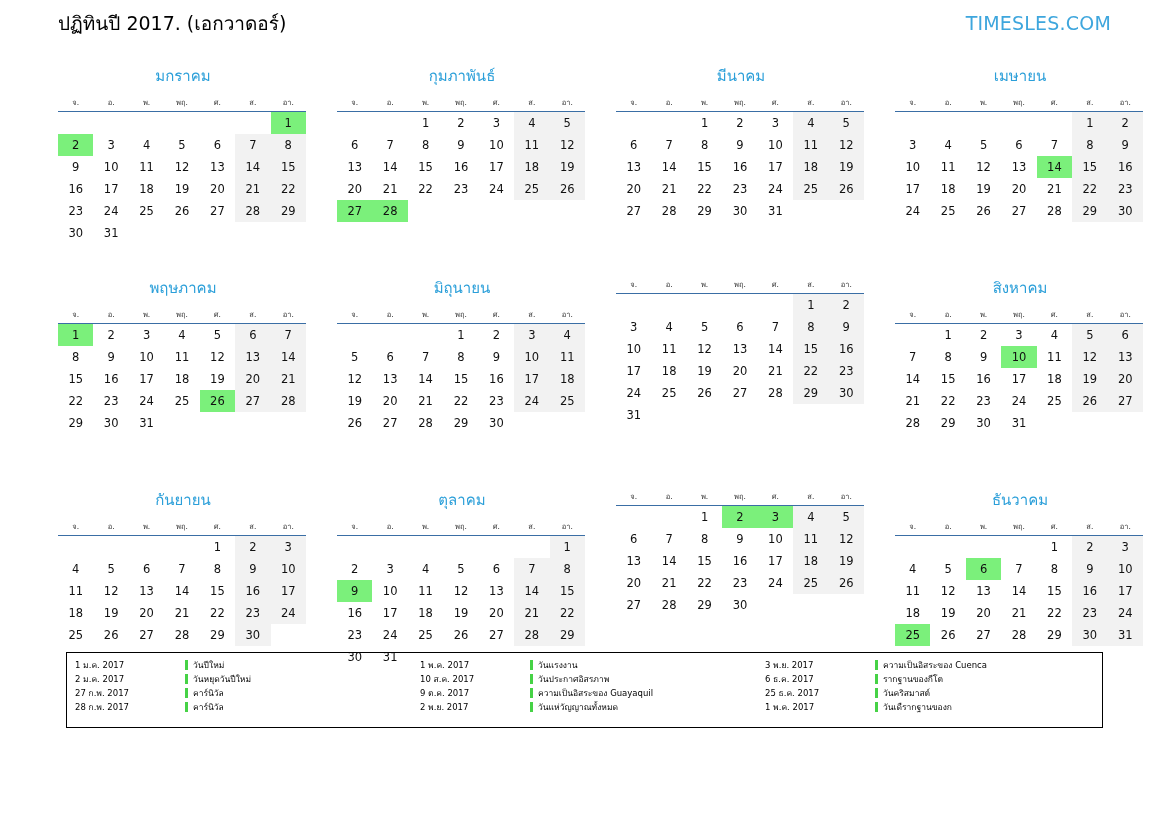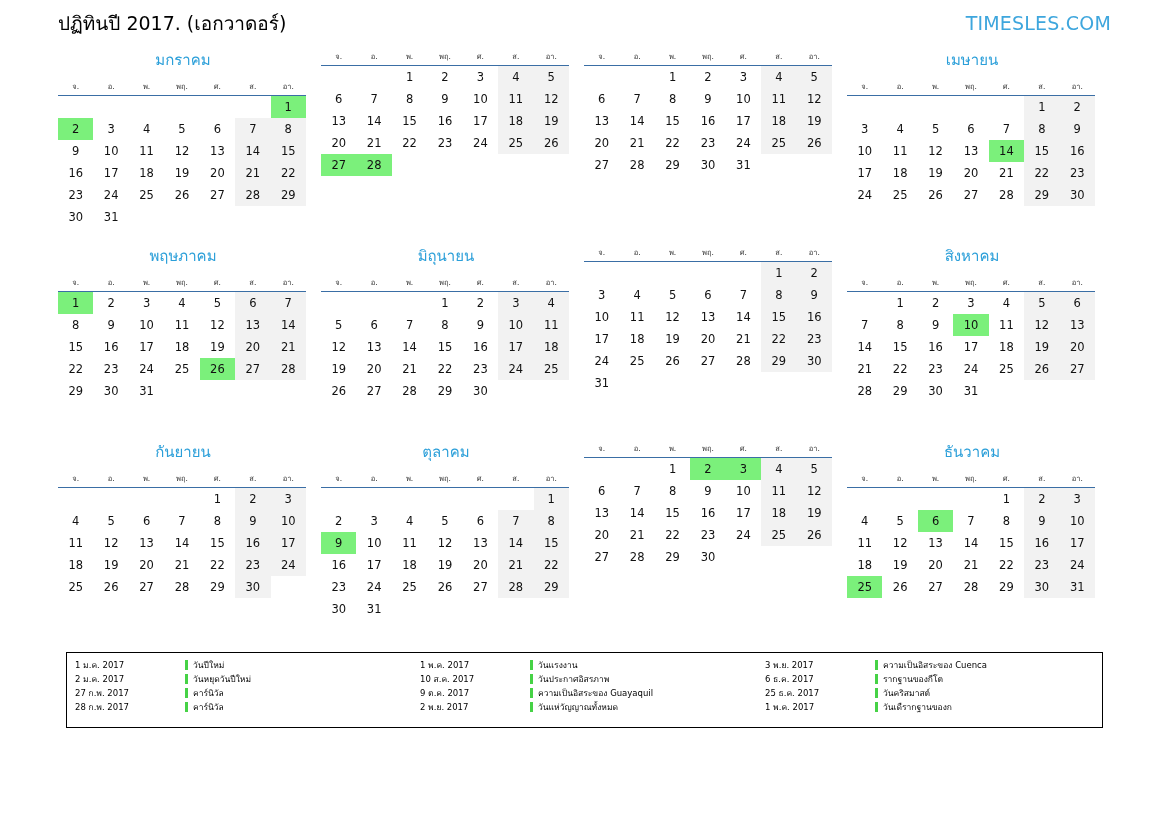--- a/index.html
+++ b/index.html
@@ -26,25 +26,26 @@
     color: #000;
     font-family: "DejaVu Sans", "Liberation Sans", sans-serif;
   }
   .brand {
     font-size: 19px;
     color: #3ea6dd;
     letter-spacing: .2px;
   }
   .grid {
     position: absolute;
-    top: 48px; left: 58px;
+    top: 64px; left: 58px;
     width: 1053px;
     display: grid;
     grid-template-columns: repeat(4, 263px);
     grid-auto-rows: 196px;
+    gap: 16px;
   }
   .month { width: 250px; }
   .month-name {
     text-align: center;
     color: #2b9fd9;
     font-size: 15px;
     padding-bottom: 6px;
   }
   table.cal {
     border-collapse: collapse;
@@ -269,20 +270,21 @@
                 <span class="day"></span>
               </td>
               <td>
                 <span class="day"></span>
               </td>
             </tr>
           </tbody>
         </table>
       </div>
       <div class="month">
+        <div class="month-name">กุมภาพันธ์</div>
         <table class="cal">
           <thead>
             <tr>
               <th>จ.</th>
               <th>อ.</th>
               <th>พ.</th>
               <th>พฤ.</th>
               <th>ศ.</th>
               <th>ส.</th>
               <th>อา.</th>
@@ -401,20 +403,21 @@
                 <span class="day"></span>
               </td>
               <td>
                 <span class="day"></span>
               </td>
             </tr>
           </tbody>
         </table>
       </div>
       <div class="month">
+        <div class="month-name">มีนาคม</div>
         <table class="cal">
           <thead>
             <tr>
               <th>จ.</th>
               <th>อ.</th>
               <th>พ.</th>
               <th>พฤ.</th>
               <th>ศ.</th>
               <th>ส.</th>
               <th>อา.</th>

